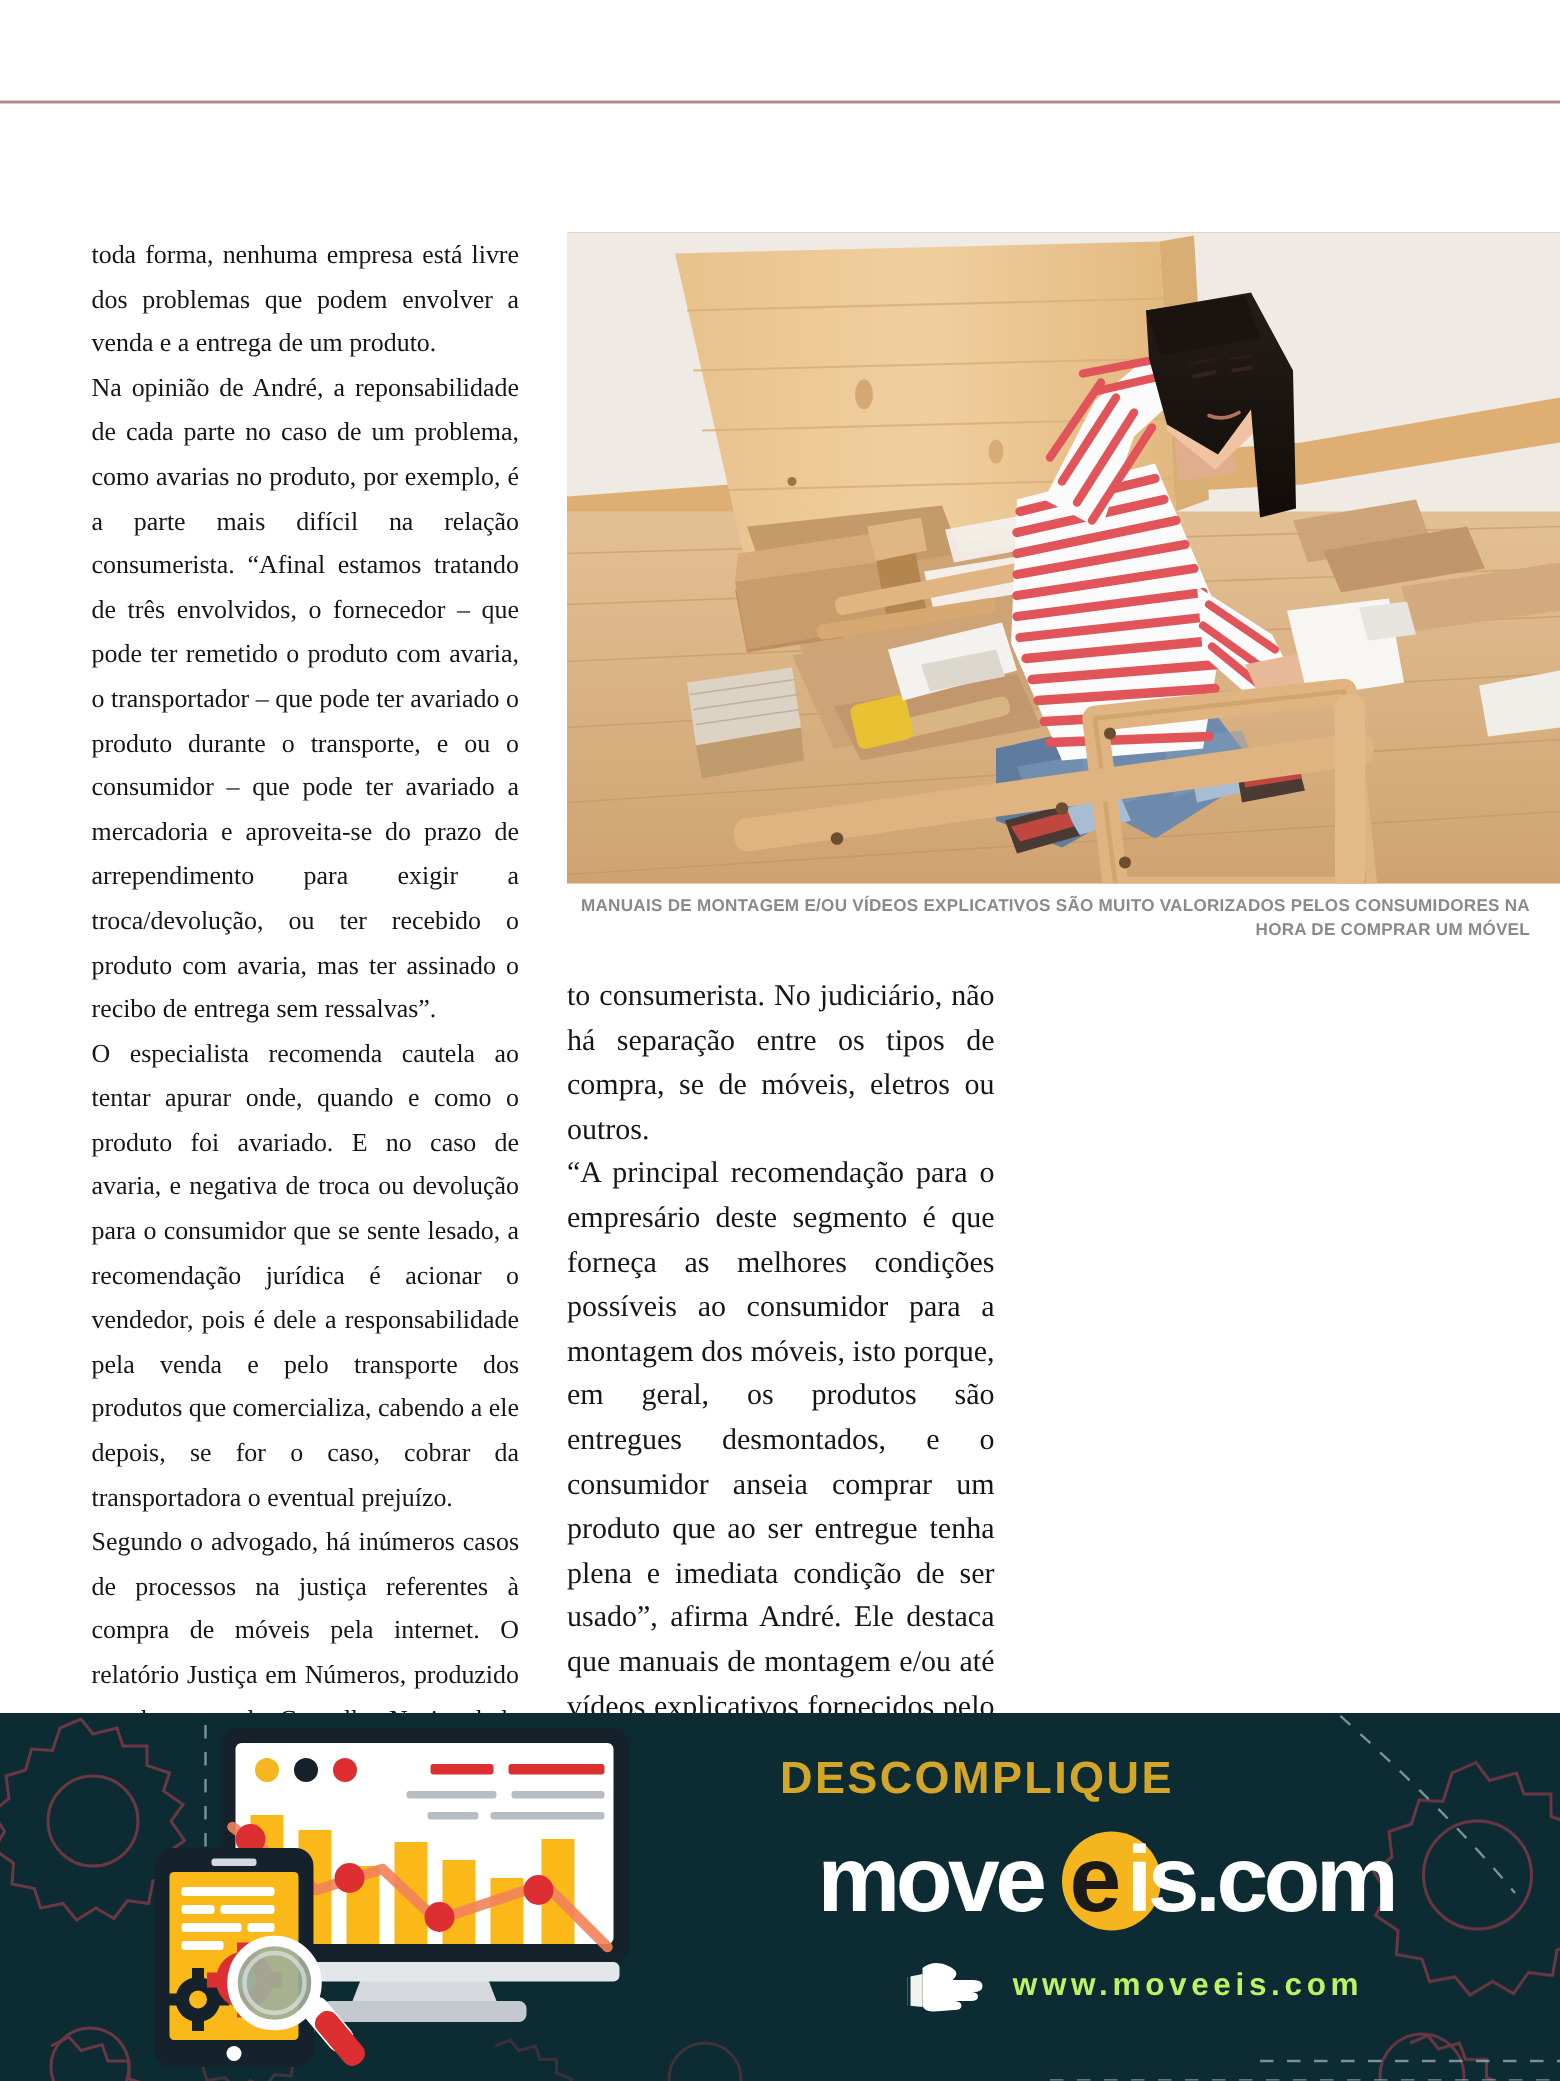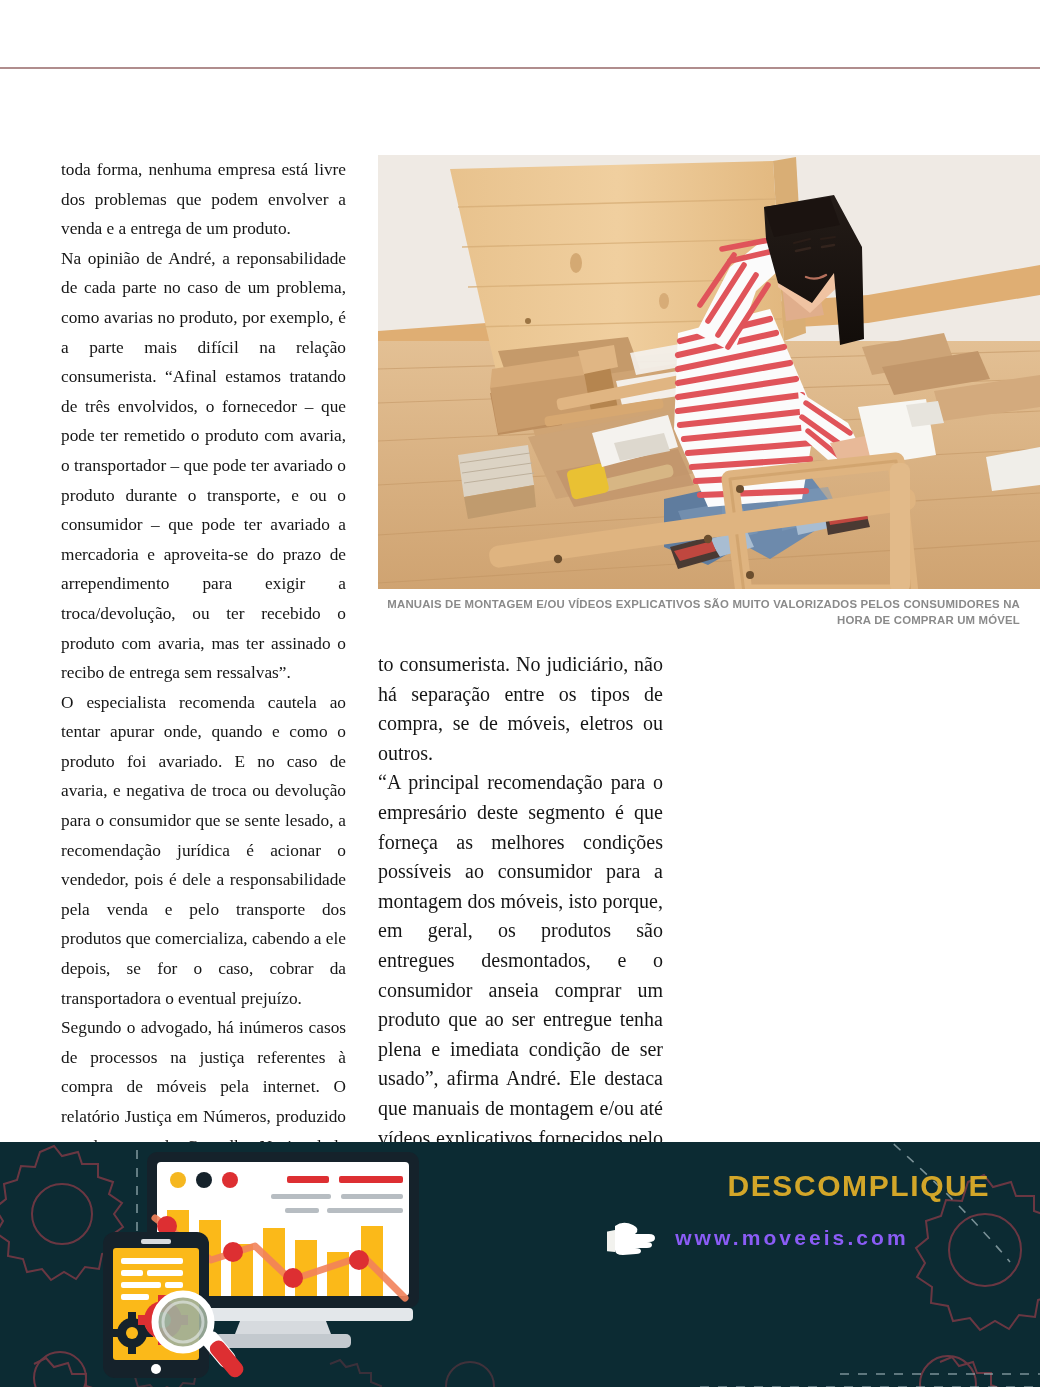--- a/index.html
+++ b/index.html
@@ -103,21 +103,21 @@
     left: 95px;
     top: 6px;
     width: 350px;
     height: 235px;
   }
   .ad-text-block {
     position: absolute;
     left: 520px;
     top: 26px;
     width: 470px;
-    text-align: right;
+    text-align: left;
   }
   .ad-descomplique {
     font-family: "Liberation Sans", sans-serif;
     font-size: 30px;
     font-weight: bold;
     letter-spacing: 1.6px;
     color: #d3a629;
     line-height: 36px;
   }
   .ad-logo {
@@ -131,21 +131,21 @@
     align-items: center;
     justify-content: center;
     gap: 18px;
   }
   .hand-icon { width: 56px; height: 40px; flex: none; }
   .ad-url {
     font-family: "Liberation Sans", sans-serif;
     font-size: 21px;
     font-weight: bold;
     letter-spacing: 3.1px;
-    color: #8b5cf6;
+    color: #bef264;
   }
 </style>
 </head>
 <body>
 
 <div class="page">
 
   <div class="top-rule"></div>
 
   <div class="col-left">
@@ -456,20 +456,28 @@
         <circle cx="88" cy="174" r="28" fill="none" stroke="#ffffff" stroke-width="7"></circle>
         <circle cx="88" cy="174" r="20" fill="none" stroke="#e8ecee" stroke-width="3" opacity="0.6"></circle>
         <rect x="104" y="192" width="18" height="40" rx="7" fill="#ffffff" transform="rotate(-40 104 192)"></rect>
         <rect x="112" y="200" width="16" height="42" rx="7" fill="#dd2f32" transform="rotate(-40 112 200)"></rect>
       </g>
     </svg>
 
     <div class="ad-text-block">
       <div class="ad-descomplique">DESCOMPLIQUE</div>
 
+      <div class="ad-logo">
+        <svg width="440" height="74" viewBox="0 0 440 74" xmlns="http://www.w3.org/2000/svg" style="display:block;margin:0 auto;">
+          <circle cx="206" cy="38" r="33" fill="#f5b51e"></circle>
+          <text x="10" y="58" font-family="Liberation Sans, sans-serif" font-size="62" font-weight="bold" fill="#ffffff" letter-spacing="-3">move</text>
+          <text x="178" y="58" font-family="Liberation Sans, sans-serif" font-size="62" font-weight="bold" fill="#1a1a1a" letter-spacing="-3">e</text>
+          <text x="216" y="58" font-family="Liberation Sans, sans-serif" font-size="62" font-weight="bold" fill="#ffffff" letter-spacing="-3">is.com</text>
+        </svg>
+      </div>
 
       <div class="ad-url-row">
         <svg class="hand-icon" viewBox="0 0 56 40" xmlns="http://www.w3.org/2000/svg">
           <path d="M4 14 L14 12 L14 34 L4 33 Z" fill="#f2f2ee"></path>
           <path d="M14 8 Q22 2 32 7 Q40 11 34 16 L48 16 Q54 16 54 20 Q54 24 48 24 L36 24 L46 24 Q51 24 51 27 Q51 30 46 30 L34 30 Q40 30 40 33 Q40 36 35 36 L22 37 Q14 37 14 32 Z" fill="#ffffff"></path>
           <path d="M4 13 L6 13 L6 34 L4 34 Z" fill="#0c2b33"></path>
         </svg>
         <div class="ad-url">www.moveeis.com</div>
       </div>
     </div>

